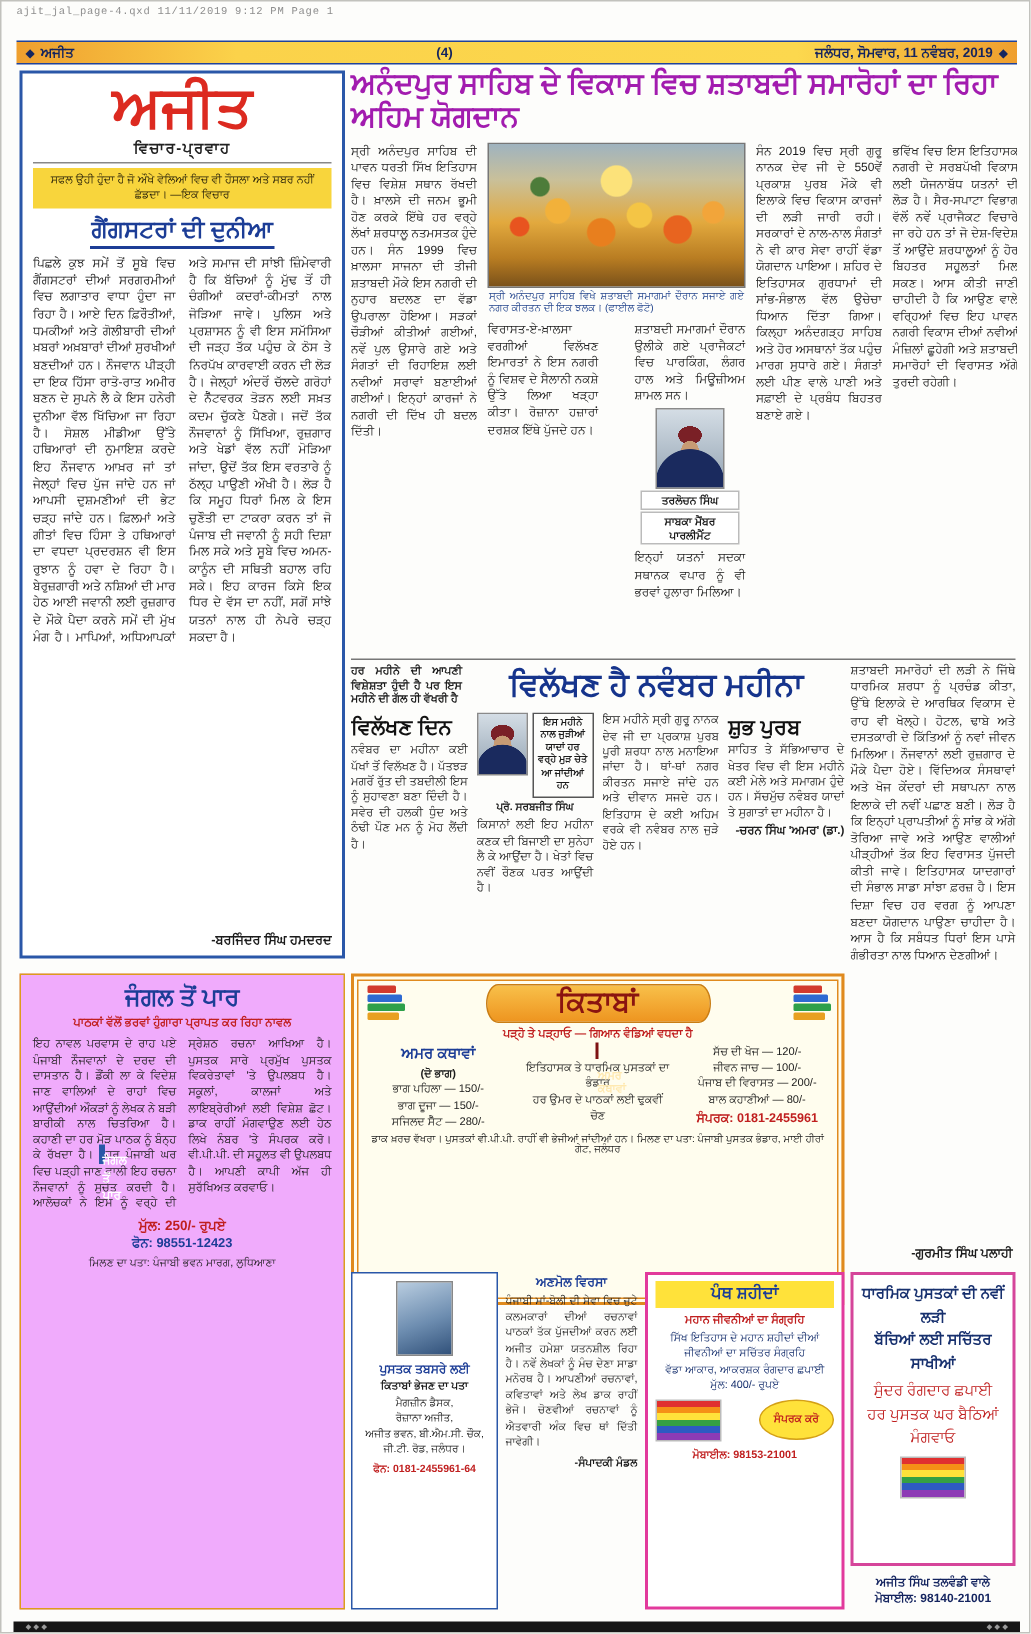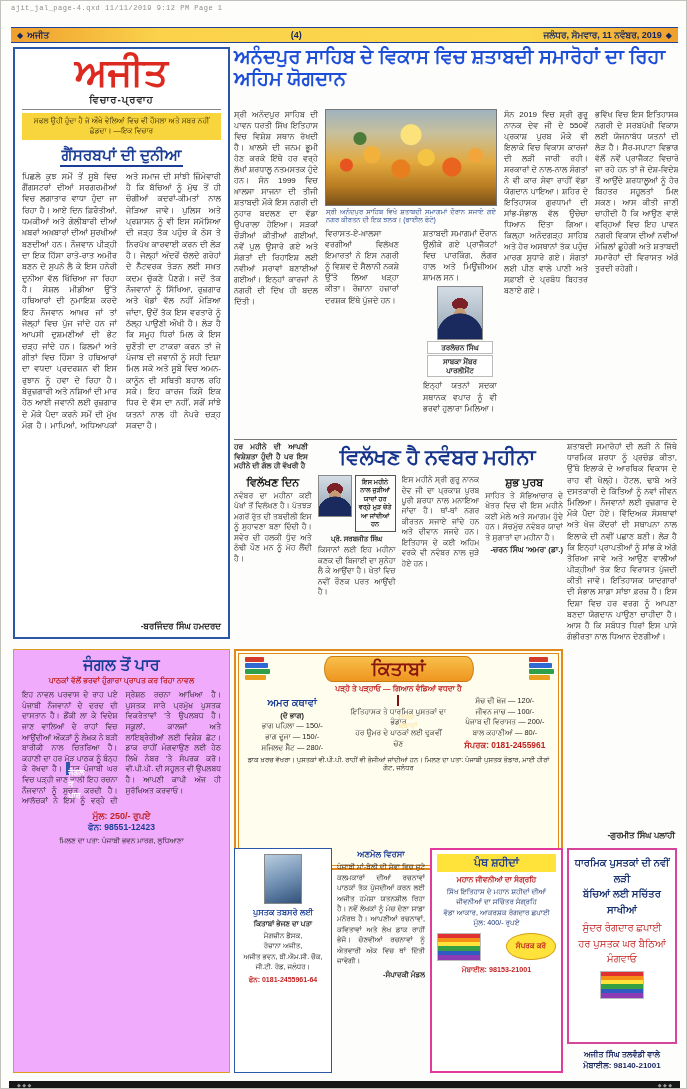--- a/index.html
+++ b/index.html
@@ -30,21 +30,21 @@
   .ed-tagline{text-align:center;font-size:10px;font-weight:bold;color:#222;letter-spacing:1px;
     border-bottom:1px solid #888;padding:1px 0 3px;margin-bottom:3px}
   .ed-quote{background:#f8d53c;font-size:7.4px;line-height:1.4;text-align:center;padding:3px 5px;color:#221c08}
   .ed-head{color:#1c3d96;font-size:15.5px;text-align:center;margin:6px 0 1px;font-weight:bold}
   .ed-rule{width:62%;margin:0 auto 4px;border-bottom:2px double #1c3d96}
   .ed-body{flex:1;column-count:2;column-gap:9px;font-size:8.1px;line-height:1.4;text-align:justify;overflow:hidden;color:#141414}
   .ed-byline{text-align:right;font-size:8.6px;font-weight:bold;padding-top:2px}
 
   
   .lead{left:233px;top:45px;width:444px;height:392px}
-  .lead-head{font-size:19.5px;line-height:1.12;color:#1d4ed8;font-weight:bold;margin-bottom:19px}
+  .lead-head{font-size:19.5px;line-height:1.12;color:#a21caf;font-weight:bold;margin-bottom:5px}
   .lead-body{display:flex;gap:7px;height:352px;overflow:hidden;font-size:8px;line-height:1.38}
   .ncol{flex:0 0 84px;width:84px;text-align:justify;overflow:hidden}
   .mid{flex:0 0 172px;width:172px;display:flex;flex-direction:column}
   .lead-photo{width:100%}
   .photo-art{height:97px;border:1px solid #777;
     background:
       radial-gradient(circle at 12% 58%, #e8541f 0 6px, transparent 7px),
       radial-gradient(circle at 27% 47%, #f2b13a 0 8px, transparent 9px),
       radial-gradient(circle at 44% 62%, #e87f1e 0 9px, transparent 10px),
       radial-gradient(circle at 59% 50%, #f4c545 0 8px, transparent 9px),
@@ -67,21 +67,21 @@
 
   
   .hrule{left:233px;top:438px;width:443px;border-top:1px solid #777}
 
   
   .november{left:233px;top:441px;width:329px;height:204px}
   .nov-kicker{position:absolute;left:0;top:0;width:74px;font-size:7.4px;font-weight:bold;line-height:1.3;text-align:justify}
   .nov-head{margin-left:78px;font-size:21px;font-weight:bold;color:#16348c;text-align:center;line-height:1.05;padding-top:4px}
   .nov-body{display:flex;gap:6px;margin-top:7px;height:158px;overflow:hidden;font-size:7.7px;line-height:1.36}
   .nov-body .ncol{flex:1;width:auto}
-  .subhead{display:block;text-align:center;font-weight:bold;font-size:11px;color:#111;margin-bottom:1px}
+  .subhead{display:block;font-weight:bold;font-size:14px;color:#111;margin-bottom:1px}
   .nov-inset{display:flex;gap:3px;margin-bottom:2px}
   .portrait.sm{width:34px;height:42px;flex:0 0 34px}
   .quotebox{flex:1;border:1px solid #555;font-size:6.5px;font-weight:bold;line-height:1.3;padding:2px;text-align:center}
   .nov-name{display:block;text-align:center;font-size:7px;font-weight:bold;margin-bottom:2px}
   .nov-byline{display:block;text-align:right;font-weight:bold;font-size:7.8px;margin-top:2px}
 
   
   .rightcol{left:566px;top:440px;width:110px;height:401px;font-size:8px;line-height:1.4;text-align:justify;overflow:hidden}
   .rc-byline{position:absolute;right:2px;bottom:0;font-size:8.4px;font-weight:bold;background:#fdfdfb;padding-left:4px}
 
@@ -174,21 +174,21 @@
     <span class="mh-side">
       <span>ਜਲੰਧਰ, ਸੋਮਵਾਰ, 11 ਨਵੰਬਰ, 2019</span>
       <span class="diam">◆</span>
     </span>
   </div>
 
   <section class="abs editorial">
     <div class="ed-logo">ਅਜੀਤ</div>
     <div class="ed-tagline">ਵਿਚਾਰ-ਪ੍ਰਵਾਹ</div>
     <div class="ed-quote pre">ਸਫਲ ਉਹੀ ਹੁੰਦਾ ਹੈ ਜੋ ਔਖੇ ਵੇਲਿਆਂ ਵਿਚ ਵੀ ਹੌਸਲਾ ਅਤੇ ਸਬਰ ਨਹੀਂ ਛੱਡਦਾ। —ਇਕ ਵਿਚਾਰ</div>
-    <h2 class="ed-head">ਗੈਂਸਰਬਪਾਂ ਦੀ ਦੁਨੀਆ</h2>
+    <h2 class="ed-head">ਗੈਂਗਸਟਰਾਂ ਦੀ ਦੁਨੀਆ</h2>
     <div class="ed-rule"></div>
     <div class="ed-body">ਪਿਛਲੇ ਕੁਝ ਸਮੇਂ ਤੋਂ ਸੂਬੇ ਵਿਚ ਗੈਂਗਸਟਰਾਂ ਦੀਆਂ ਸਰਗਰਮੀਆਂ ਵਿਚ ਲਗਾਤਾਰ ਵਾਧਾ ਹੁੰਦਾ ਜਾ ਰਿਹਾ ਹੈ। ਆਏ ਦਿਨ ਫ਼ਿਰੌਤੀਆਂ, ਧਮਕੀਆਂ ਅਤੇ ਗੋਲੀਬਾਰੀ ਦੀਆਂ ਖ਼ਬਰਾਂ ਅਖ਼ਬਾਰਾਂ ਦੀਆਂ ਸੁਰਖੀਆਂ ਬਣਦੀਆਂ ਹਨ। ਨੌਜਵਾਨ ਪੀੜ੍ਹੀ ਦਾ ਇਕ ਹਿੱਸਾ ਰਾਤੋ-ਰਾਤ ਅਮੀਰ ਬਣਨ ਦੇ ਸੁਪਨੇ ਲੈ ਕੇ ਇਸ ਹਨੇਰੀ ਦੁਨੀਆ ਵੱਲ ਖਿੱਚਿਆ ਜਾ ਰਿਹਾ ਹੈ। ਸੋਸ਼ਲ ਮੀਡੀਆ ਉੱਤੇ ਹਥਿਆਰਾਂ ਦੀ ਨੁਮਾਇਸ਼ ਕਰਦੇ ਇਹ ਨੌਜਵਾਨ ਆਖ਼ਰ ਜਾਂ ਤਾਂ ਜੇਲ੍ਹਾਂ ਵਿਚ ਪੁੱਜ ਜਾਂਦੇ ਹਨ ਜਾਂ ਆਪਸੀ ਦੁਸ਼ਮਣੀਆਂ ਦੀ ਭੇਟ ਚੜ੍ਹ ਜਾਂਦੇ ਹਨ। ਫ਼ਿਲਮਾਂ ਅਤੇ ਗੀਤਾਂ ਵਿਚ ਹਿੰਸਾ ਤੇ ਹਥਿਆਰਾਂ ਦਾ ਵਧਦਾ ਪ੍ਰਦਰਸ਼ਨ ਵੀ ਇਸ ਰੁਝਾਨ ਨੂੰ ਹਵਾ ਦੇ ਰਿਹਾ ਹੈ। ਬੇਰੁਜ਼ਗਾਰੀ ਅਤੇ ਨਸ਼ਿਆਂ ਦੀ ਮਾਰ ਹੇਠ ਆਈ ਜਵਾਨੀ ਲਈ ਰੁਜ਼ਗਾਰ ਦੇ ਮੌਕੇ ਪੈਦਾ ਕਰਨੇ ਸਮੇਂ ਦੀ ਮੁੱਖ ਮੰਗ ਹੈ। ਮਾਪਿਆਂ, ਅਧਿਆਪਕਾਂ ਅਤੇ ਸਮਾਜ ਦੀ ਸਾਂਝੀ ਜ਼ਿੰਮੇਵਾਰੀ ਹੈ ਕਿ ਬੱਚਿਆਂ ਨੂੰ ਮੁੱਢ ਤੋਂ ਹੀ ਚੰਗੀਆਂ ਕਦਰਾਂ-ਕੀਮਤਾਂ ਨਾਲ ਜੋੜਿਆ ਜਾਵੇ। ਪੁਲਿਸ ਅਤੇ ਪ੍ਰਸ਼ਾਸਨ ਨੂੰ ਵੀ ਇਸ ਸਮੱਸਿਆ ਦੀ ਜੜ੍ਹ ਤੱਕ ਪਹੁੰਚ ਕੇ ਠੋਸ ਤੇ ਨਿਰਪੱਖ ਕਾਰਵਾਈ ਕਰਨ ਦੀ ਲੋੜ ਹੈ। ਜੇਲ੍ਹਾਂ ਅੰਦਰੋਂ ਚੱਲਦੇ ਗਰੋਹਾਂ ਦੇ ਨੈੱਟਵਰਕ ਤੋੜਨ ਲਈ ਸਖ਼ਤ ਕਦਮ ਚੁੱਕਣੇ ਪੈਣਗੇ। ਜਦੋਂ ਤੱਕ ਨੌਜਵਾਨਾਂ ਨੂੰ ਸਿੱਖਿਆ, ਰੁਜ਼ਗਾਰ ਅਤੇ ਖੇਡਾਂ ਵੱਲ ਨਹੀਂ ਮੋੜਿਆ ਜਾਂਦਾ, ਉਦੋਂ ਤੱਕ ਇਸ ਵਰਤਾਰੇ ਨੂੰ ਠੱਲ੍ਹ ਪਾਉਣੀ ਔਖੀ ਹੈ। ਲੋੜ ਹੈ ਕਿ ਸਮੂਹ ਧਿਰਾਂ ਮਿਲ ਕੇ ਇਸ ਚੁਣੌਤੀ ਦਾ ਟਾਕਰਾ ਕਰਨ ਤਾਂ ਜੋ ਪੰਜਾਬ ਦੀ ਜਵਾਨੀ ਨੂੰ ਸਹੀ ਦਿਸ਼ਾ ਮਿਲ ਸਕੇ ਅਤੇ ਸੂਬੇ ਵਿਚ ਅਮਨ-ਕਾਨੂੰਨ ਦੀ ਸਥਿਤੀ ਬਹਾਲ ਰਹਿ ਸਕੇ। ਇਹ ਕਾਰਜ ਕਿਸੇ ਇਕ ਧਿਰ ਦੇ ਵੱਸ ਦਾ ਨਹੀਂ, ਸਗੋਂ ਸਾਂਝੇ ਯਤਨਾਂ ਨਾਲ ਹੀ ਨੇਪਰੇ ਚੜ੍ਹ ਸਕਦਾ ਹੈ।</div>
     <div class="ed-byline">-ਬਰਜਿੰਦਰ ਸਿੰਘ ਹਮਦਰਦ</div>
   </section>
 
   <section class="abs lead">
     <h1 class="lead-head">ਅਨੰਦਪੁਰ ਸਾਹਿਬ ਦੇ ਵਿਕਾਸ ਵਿਚ ਸ਼ਤਾਬਦੀ ਸਮਾਰੋਹਾਂ ਦਾ ਰਿਹਾ ਅਹਿਮ ਯੋਗਦਾਨ</h1>
     <div class="lead-body">
       <div class="ncol">ਸ੍ਰੀ ਅਨੰਦਪੁਰ ਸਾਹਿਬ ਦੀ ਪਾਵਨ ਧਰਤੀ ਸਿੱਖ ਇਤਿਹਾਸ ਵਿਚ ਵਿਸ਼ੇਸ਼ ਸਥਾਨ ਰੱਖਦੀ ਹੈ। ਖ਼ਾਲਸੇ ਦੀ ਜਨਮ ਭੂਮੀ ਹੋਣ ਕਰਕੇ ਇੱਥੇ ਹਰ ਵਰ੍ਹੇ ਲੱਖਾਂ ਸ਼ਰਧਾਲੂ ਨਤਮਸਤਕ ਹੁੰਦੇ ਹਨ। ਸੰਨ 1999 ਵਿਚ ਖ਼ਾਲਸਾ ਸਾਜਨਾ ਦੀ ਤੀਜੀ ਸ਼ਤਾਬਦੀ ਮੌਕੇ ਇਸ ਨਗਰੀ ਦੀ ਨੁਹਾਰ ਬਦਲਣ ਦਾ ਵੱਡਾ ਉਪਰਾਲਾ ਹੋਇਆ। ਸੜਕਾਂ ਚੌੜੀਆਂ ਕੀਤੀਆਂ ਗਈਆਂ, ਨਵੇਂ ਪੁਲ ਉਸਾਰੇ ਗਏ ਅਤੇ ਸੰਗਤਾਂ ਦੀ ਰਿਹਾਇਸ਼ ਲਈ ਨਵੀਆਂ ਸਰਾਵਾਂ ਬਣਾਈਆਂ ਗਈਆਂ। ਇਨ੍ਹਾਂ ਕਾਰਜਾਂ ਨੇ ਨਗਰੀ ਦੀ ਦਿੱਖ ਹੀ ਬਦਲ ਦਿੱਤੀ।</div>
       <div class="mid">

